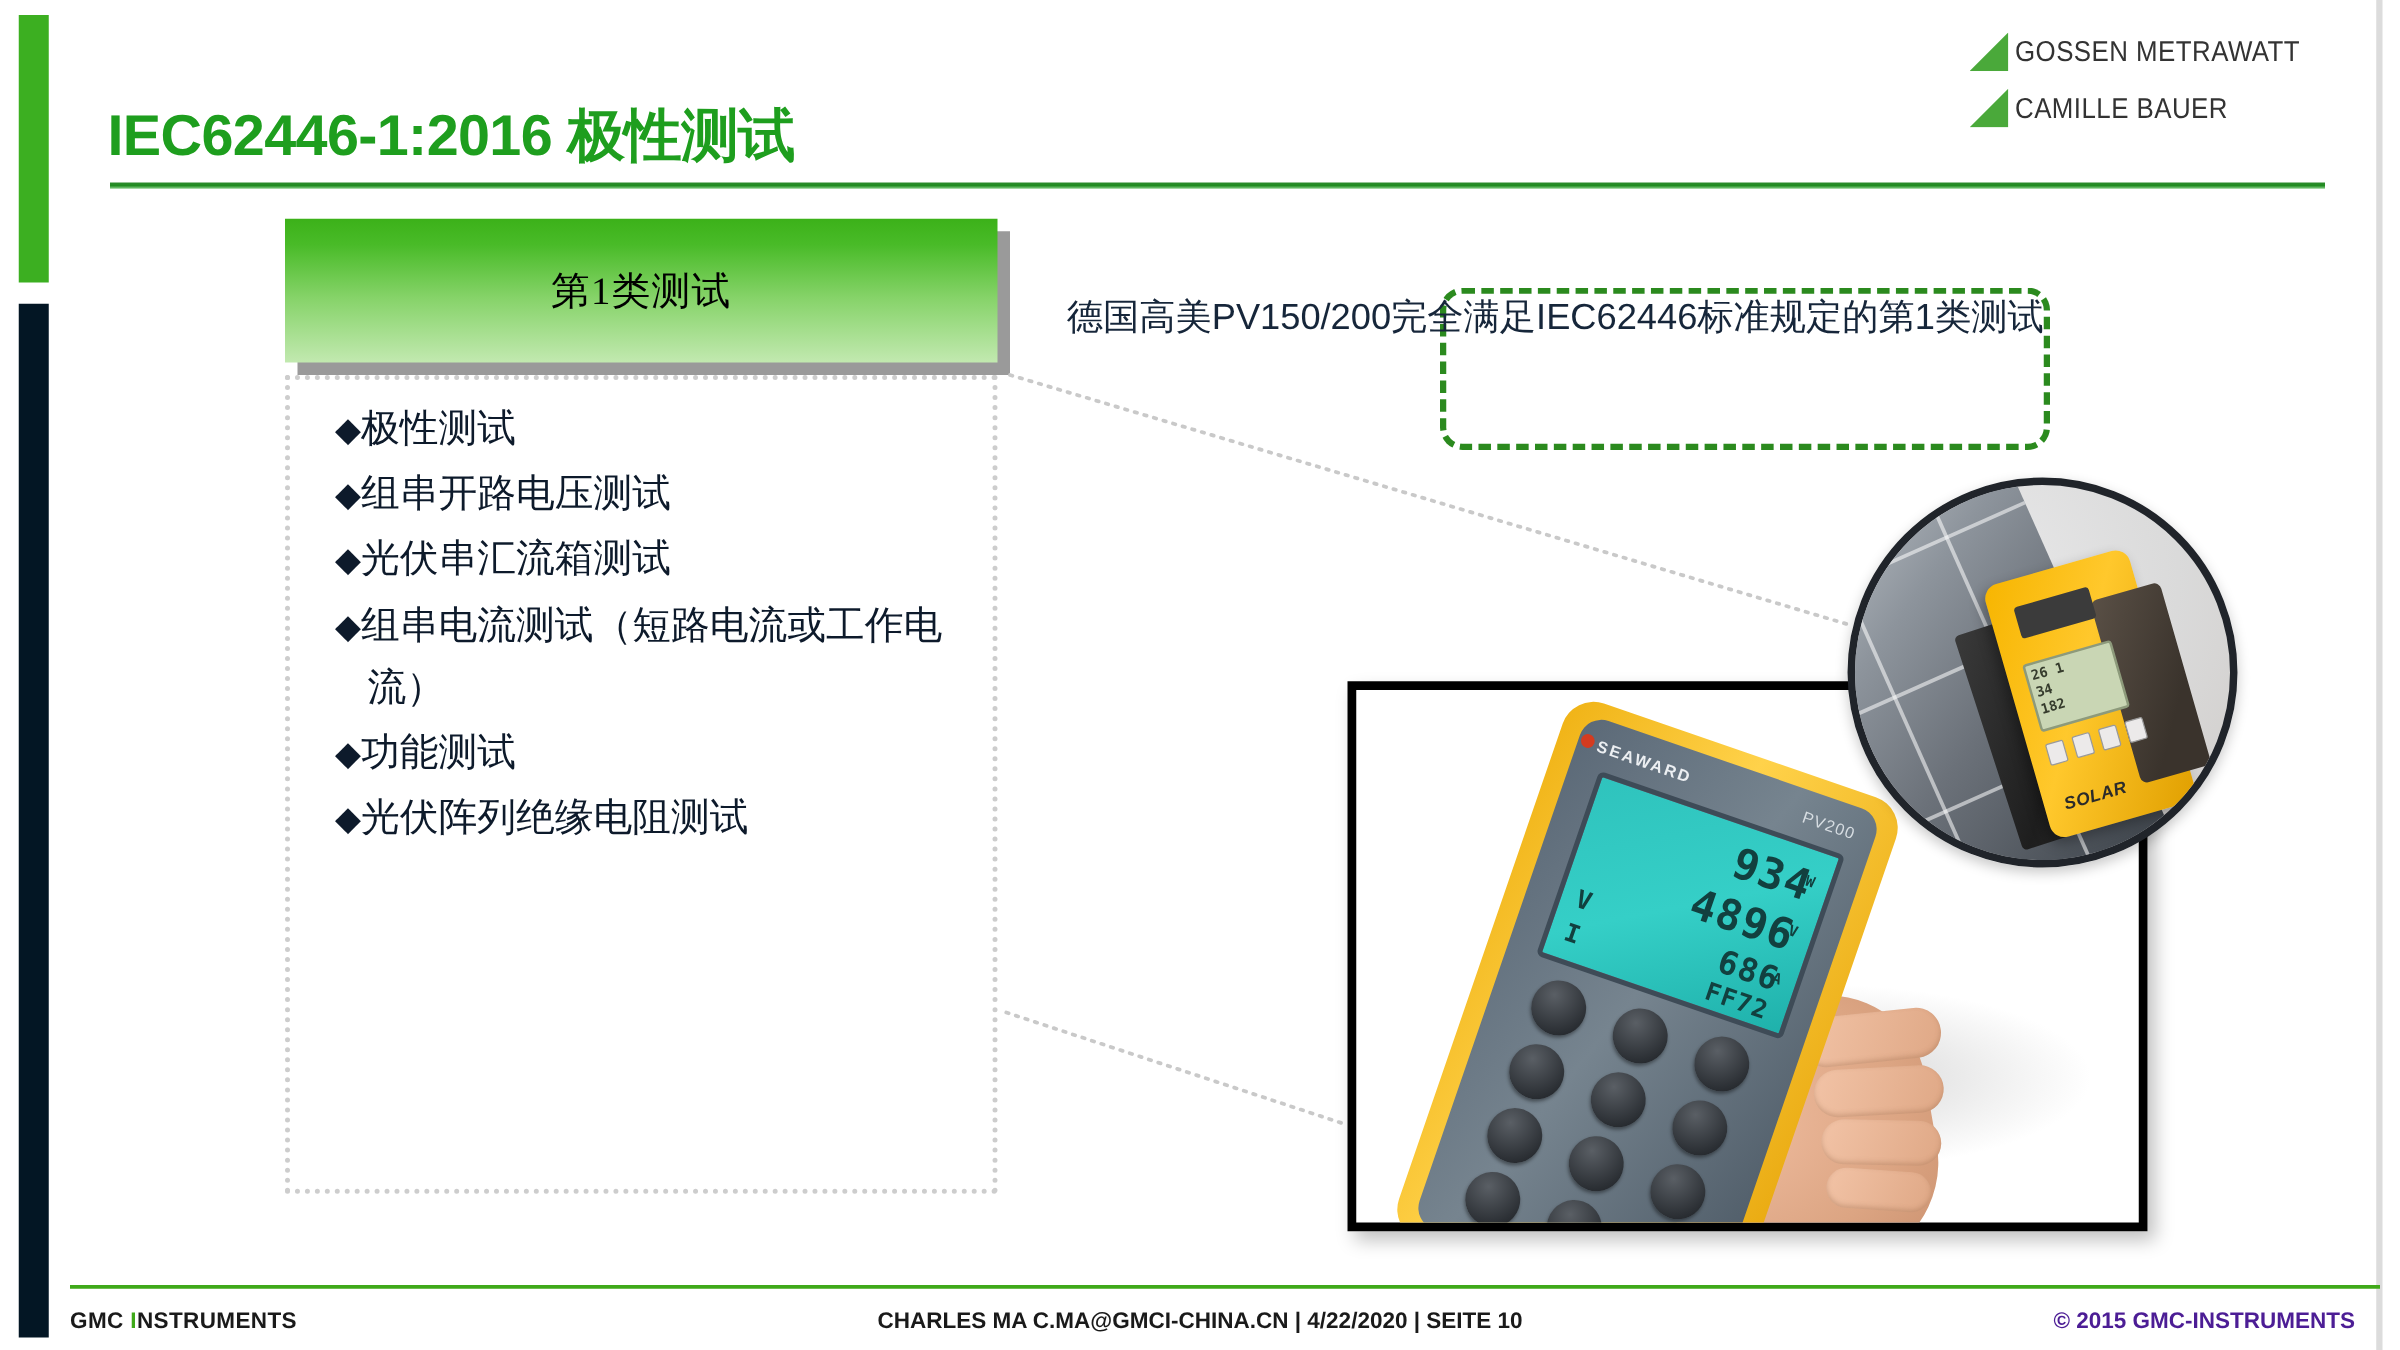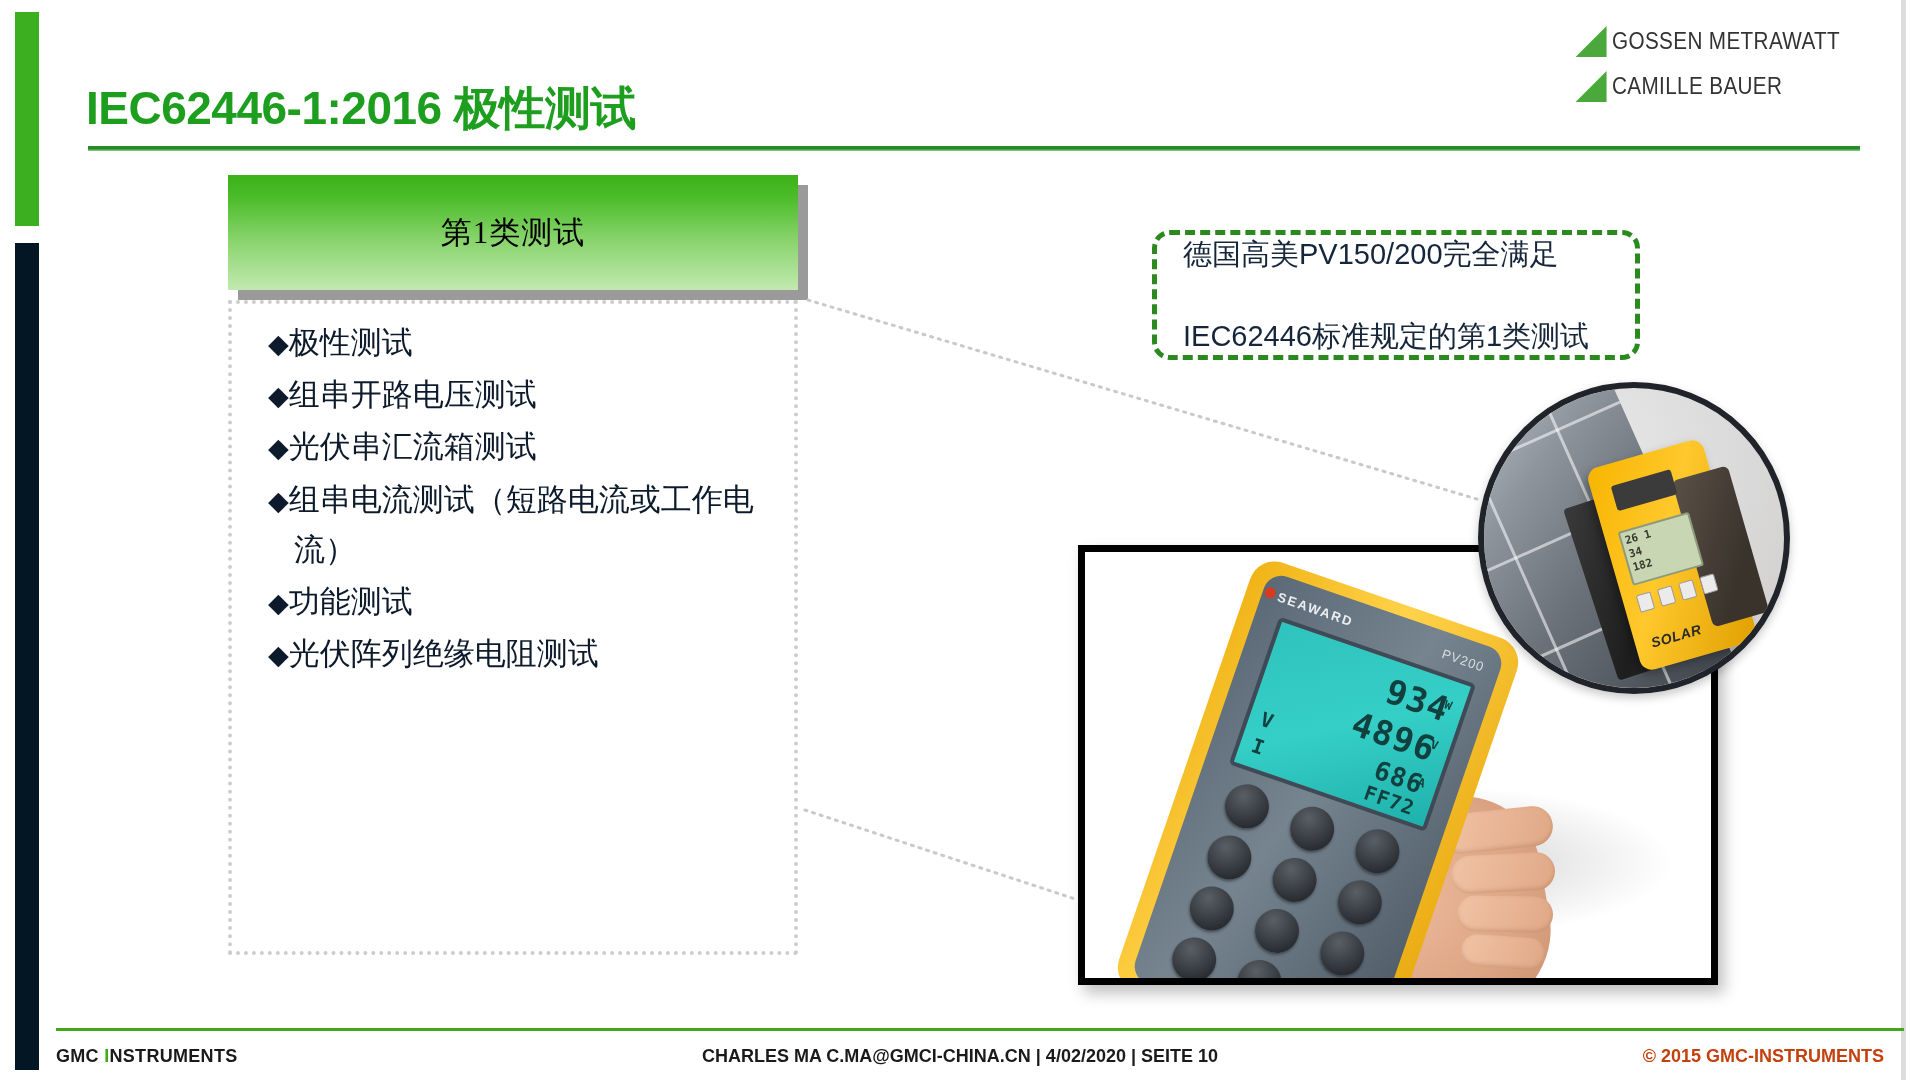--- a/index.html
+++ b/index.html
@@ -132,22 +132,22 @@
 
   
   .callout {
     position: absolute;
     left: 1152px; top: 230px;
     width: 488px; height: 130px;
     border: 5px dashed #2b8a1e;
     border-radius: 18px;
     box-sizing: border-box;
     display: flex;
-    flex-direction: column;
-    justify-content: space-between;
+    flex-direction: row;
+    justify-content: flex-end;
     padding-left: 26px;
   }
   .callout-line {
     font-size: 29px;
     line-height: 1.32;
     color: #16263a;
     font-family: "Liberation Sans", "DejaVu Sans", sans-serif;
     white-space: nowrap;
   }
 
@@ -361,21 +361,21 @@
   .footer-center {
     position: absolute;
     left: 50%; top: 1046px;
     transform: translateX(-50%);
     font-size: 18px; font-weight: bold; color: #1a1a1a;
     white-space: nowrap;
   }
   .footer-right {
     position: absolute;
     right: 36px; top: 1046px;
-    font-size: 18px; font-weight: bold; color: #c2410c;
+    font-size: 18px; font-weight: bold; color: #4c1d95;
     white-space: nowrap;
   }
 </style>
 </head>
 <body>
 
 <div id="slide">
 
   <div class="edge-bar-green"></div>
   <div class="edge-bar-dark"></div>
@@ -490,16 +490,16 @@
         <span class="cp-port"></span>
         <span class="cp-port"></span>
         <span class="cp-port"></span>
       </div>
       <span class="cp-logo">SOLAR</span>
     </div>
   </div>
 
   <div class="footer-rule"></div>
   <div class="footer-left"><span>GMC </span><span class="accent">I</span><span>NSTRUMENTS</span></div>
-  <div class="footer-center">CHARLES MA    C.MA@GMCI-CHINA.CN | 4/02/2020 | SEITE 10</div>
+  <div class="footer-center">CHARLES MA    C.MA@GMCI-CHINA.CN | 4/22/2020 | SEITE 10</div>
   <div class="footer-right">© 2015 GMC-INSTRUMENTS</div>
 
 </div>
 
 </body></html>

